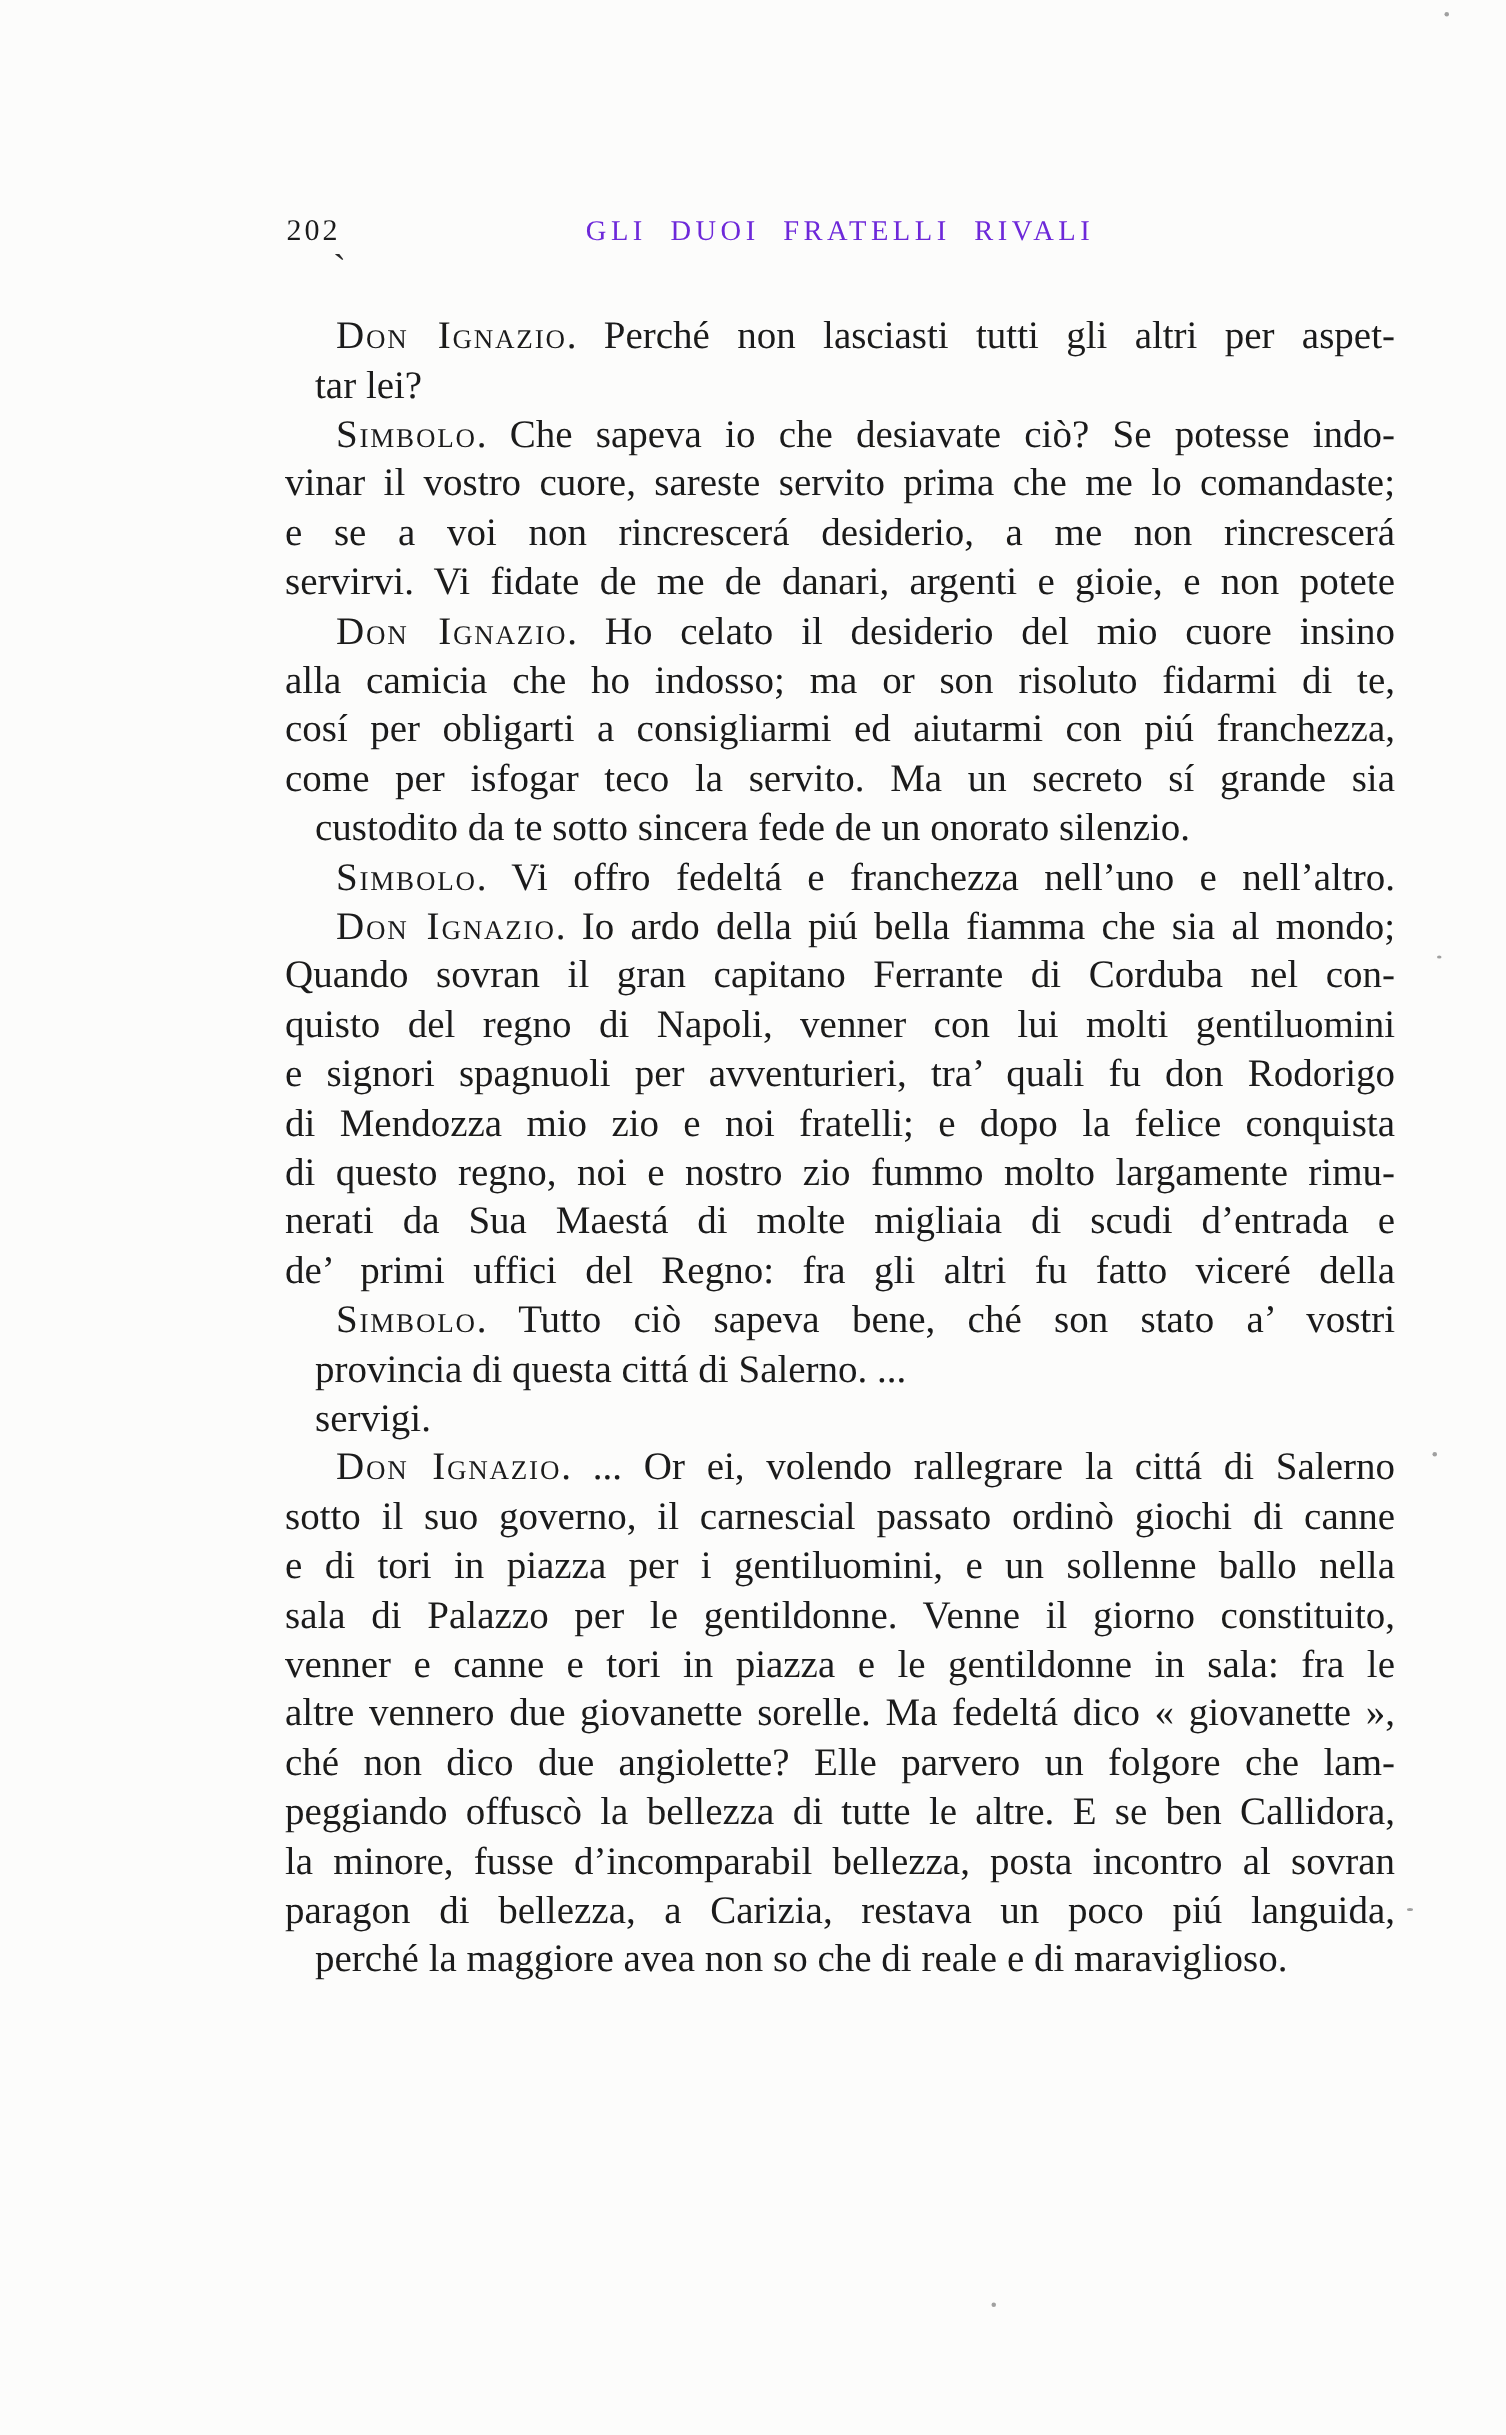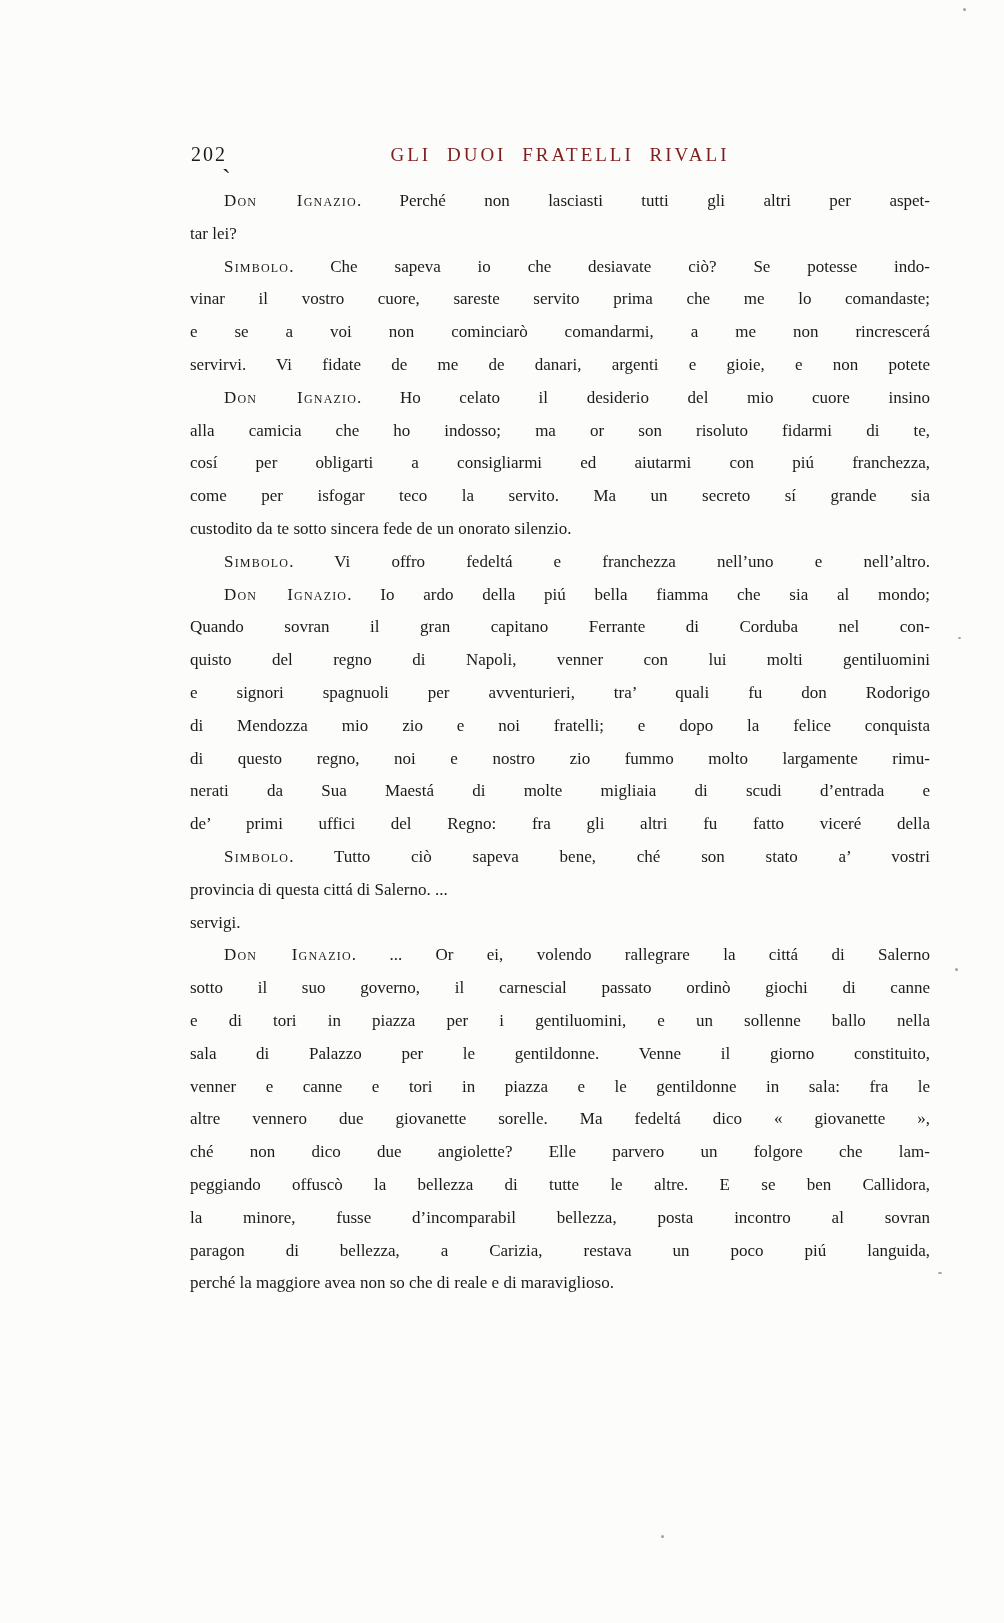--- a/index.html
+++ b/index.html
@@ -25,48 +25,49 @@
   }
   .running-title {
     position: absolute;
     left: 190px;
     top: 144px;
     width: 740px;
     text-align: center;
     font-size: 19px;
     letter-spacing: 3px;
     word-spacing: 8px;
-    color: #7f1d1d;
+    color: #6d28d9;
   }
   .grave-artifact {
     position: absolute;
     left: 222px;
     top: 164px;
     font-size: 26px;
     color: #2a2a2a;
   }
   .text-block {
     position: absolute;
     left: 190px;
-    top: 185px;
+    top: 208px;
     width: 740px;
-    font-size: 17px;
+    font-size: 26px;
     line-height: 32.8px;
   }
   .line {
     text-align: justify;
     text-align-last: justify;
     white-space: nowrap;
     height: 32.8px;
   }
   .line.f {
     padding-left: 34px;
   }
   .line.e {
     text-align-last: left;
+    margin-left: 20px;
   }
   .sc {
     font-variant: small-caps;
     letter-spacing: 1.2px;
   }
   .speck {
     position: absolute;
     background: #6f6f6f;
     border-radius: 50%;
     opacity: 0.65;
@@ -82,21 +83,21 @@
 
 <div class="page-number">202</div>
 <div class="running-title">GLI DUOI FRATELLI RIVALI</div>
 <div class="grave-artifact">ˋ</div>
 
 <div class="text-block">
     <div class="line f"><span class="sc">Don Ignazio</span>. Perché non lasciasti tutti gli altri per aspet-</div>
     <div class="line e">tar lei?</div>
     <div class="line f"><span class="sc">Simbolo</span>. Che sapeva io che desiavate ciò? Se potesse indo-</div>
     <div class="line">vinar il vostro cuore, sareste servito prima che me lo comandaste;</div>
-    <div class="line">e se a voi non cominciarò comandarmi, a me non rincrescerá</div>
+    <div class="line">e se a voi non rincrescerá desiderio, a me non rincrescerá</div>
     <div class="line">servirvi. Vi fidate de me de danari, argenti e gioie, e non potete</div>
     <div class="line f"><span class="sc">Don Ignazio</span>. Ho celato il desiderio del mio cuore insino</div>
     <div class="line">alla camicia che ho indosso; ma or son risoluto fidarmi di te,</div>
     <div class="line">cosí per obligarti a consigliarmi ed aiutarmi con piú franchezza,</div>
     <div class="line">come per isfogar teco la servito. Ma un secreto sí grande sia</div>
     <div class="line e">custodito da te sotto sincera fede de un onorato silenzio.</div>
     <div class="line f"><span class="sc">Simbolo</span>. Vi offro fedeltá e franchezza nell’uno e nell’altro.</div>
     <div class="line f"><span class="sc">Don Ignazio</span>. Io ardo della piú bella fiamma che sia al mondo;</div>
     <div class="line">Quando sovran il gran capitano Ferrante di Corduba nel con-</div>
     <div class="line">quisto del regno di Napoli, venner con lui molti gentiluomini</div>

